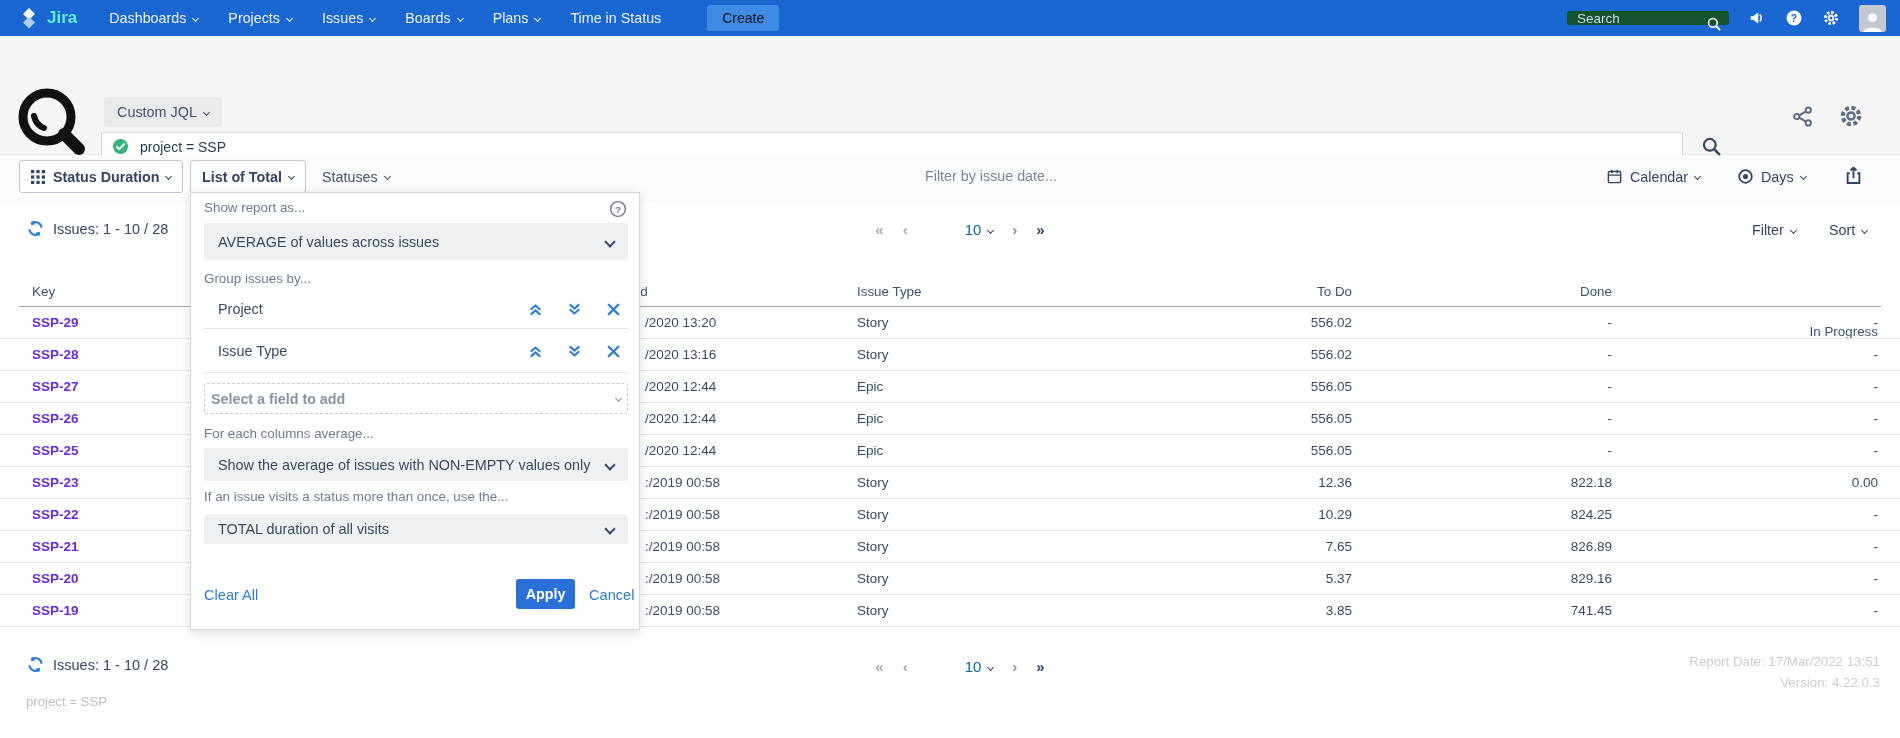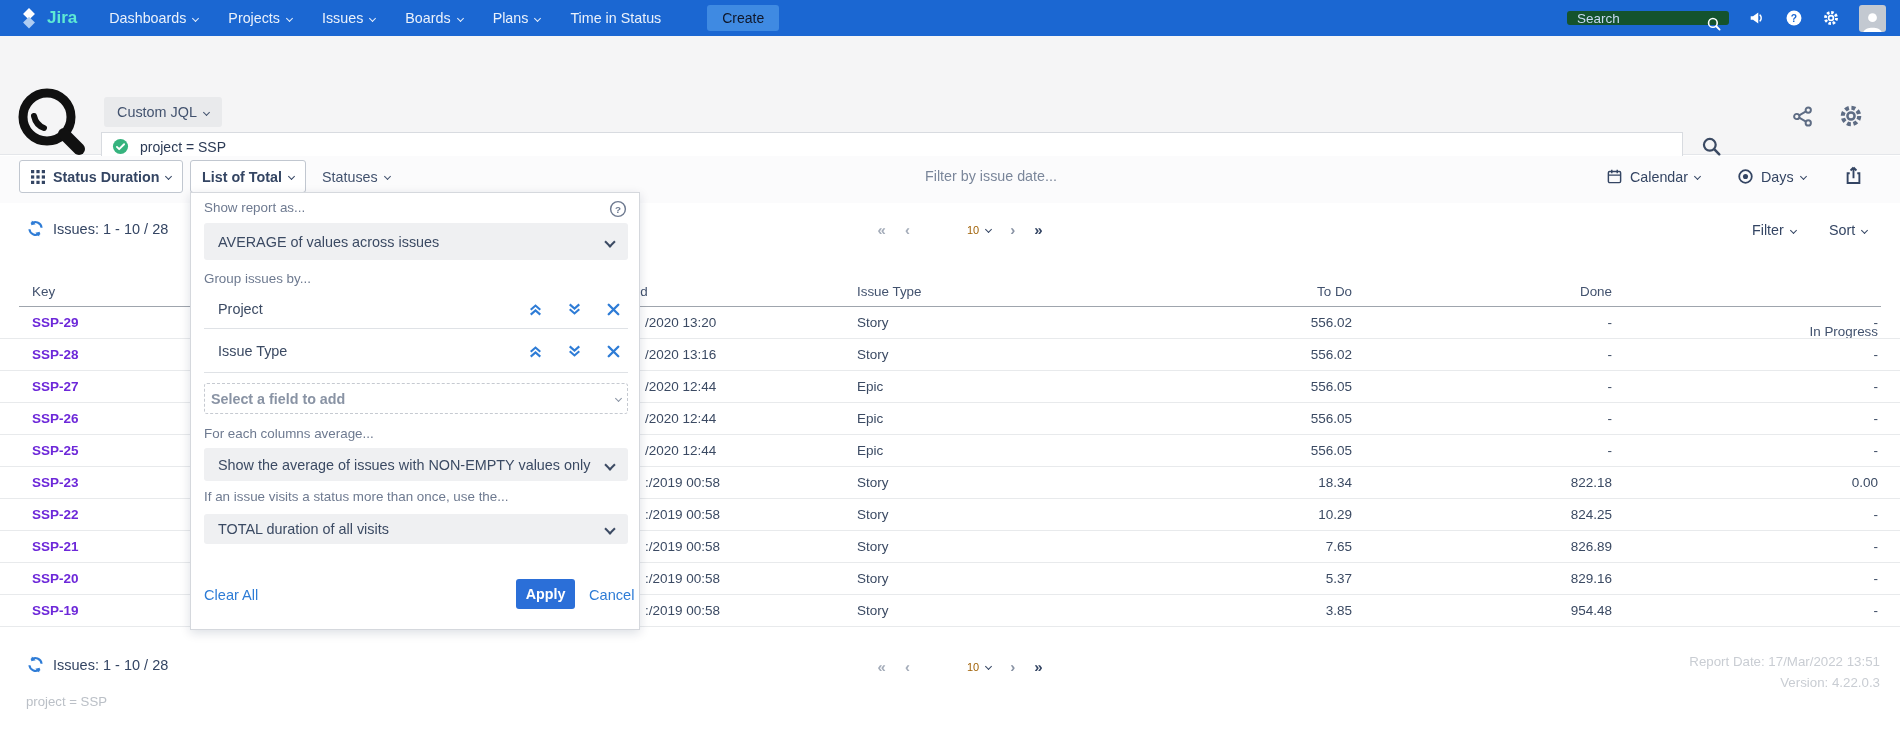--- a/index.html
+++ b/index.html
@@ -51,21 +51,21 @@
   .tb-ic { width:17px; height:17px; margin-right:7px; }
   .export-btn { position:absolute; left:1843px; top:9px; width:21px; height:21px; color:#344563; cursor:pointer; }
 
   
   .refresh-ic { position:absolute; width:19px; height:19px; color:#2E7CD6; cursor:pointer; }
   .issues-count { position:absolute; font-size:14.5px; color:#344563; }
   .pagination { position:absolute; left:850px; width:220px; display:flex; align-items:center; justify-content:center; gap:19px; font-size:15px; }
   .pg-nav { color:#A5ADBA; font-weight:bold; font-size:15px; cursor:pointer; }
   .pg-next { color:#8993A4; }
   .pg-dark { color:#344563; }
-  .pg-size { color:#a16207; font-size:11px; cursor:pointer;margin-left:38px; }
+  .pg-size { color:#0369a1; font-size:15px; cursor:pointer;margin-left:38px; }
   .filter-sort { position:absolute; top:222px; font-size:14.3px; color:#344563; cursor:pointer; }
 
   
   .thead { position:absolute; top:284px; left:0; width:1900px; height:22px; font-size:13.4px; color:#42526E; }
   .thead span { position:absolute; }
   .th-key { left:32px; } .th-created { left:600px; } .th-type { left:857px; }
   .th-todo { left:1252px; width:100px; text-align:right; }
   .th-done { left:1512px; width:100px; text-align:right; }
   .th-prog { left:1738px; width:140px; text-align:right;margin-top:40px; }
   .thead-line { position:absolute; top:306px; left:19px; width:1862px; height:0; border-top:1px solid #9FA5AD; }
@@ -301,21 +301,21 @@
       <span class="c-type">Epic</span>
       <span class="c-todo">556.05</span>
       <span class="c-done">-</span>
       <span class="c-prog">-</span>
     </div>
 
     <div class="trow">
       <span class="c-key">SSP-23</span>
       <span class="c-created">:/2019 00:58</span>
       <span class="c-type">Story</span>
-      <span class="c-todo">18.34</span>
+      <span class="c-todo">12.36</span>
       <span class="c-done">822.18</span>
       <span class="c-prog">0.00</span>
     </div>
 
     <div class="trow">
       <span class="c-key">SSP-22</span>
       <span class="c-created">:/2019 00:58</span>
       <span class="c-type">Story</span>
       <span class="c-todo">10.29</span>
       <span class="c-done">824.25</span>
@@ -338,21 +338,21 @@
       <span class="c-todo">5.37</span>
       <span class="c-done">829.16</span>
       <span class="c-prog">-</span>
     </div>
 
     <div class="trow">
       <span class="c-key">SSP-19</span>
       <span class="c-created">:/2019 00:58</span>
       <span class="c-type">Story</span>
       <span class="c-todo">3.85</span>
-      <span class="c-done">954.48</span>
+      <span class="c-done">741.45</span>
       <span class="c-prog">-</span>
     </div>
   </div>
 
   <svg class="refresh-ic" style="left:26px; top:655px" viewBox="0 0 20 20">
     <g fill="none" stroke="currentColor" stroke-width="2.2">
       <path d="M16.4 9.2A6.6 6.6 0 0 0 5.4 5"></path>
       <path d="M3.6 10.8a6.6 6.6 0 0 0 11 4.2"></path>
     </g>
     <path d="M6.2 1.6 5.4 6.6 10.2 5.6z" fill="currentColor"></path>

